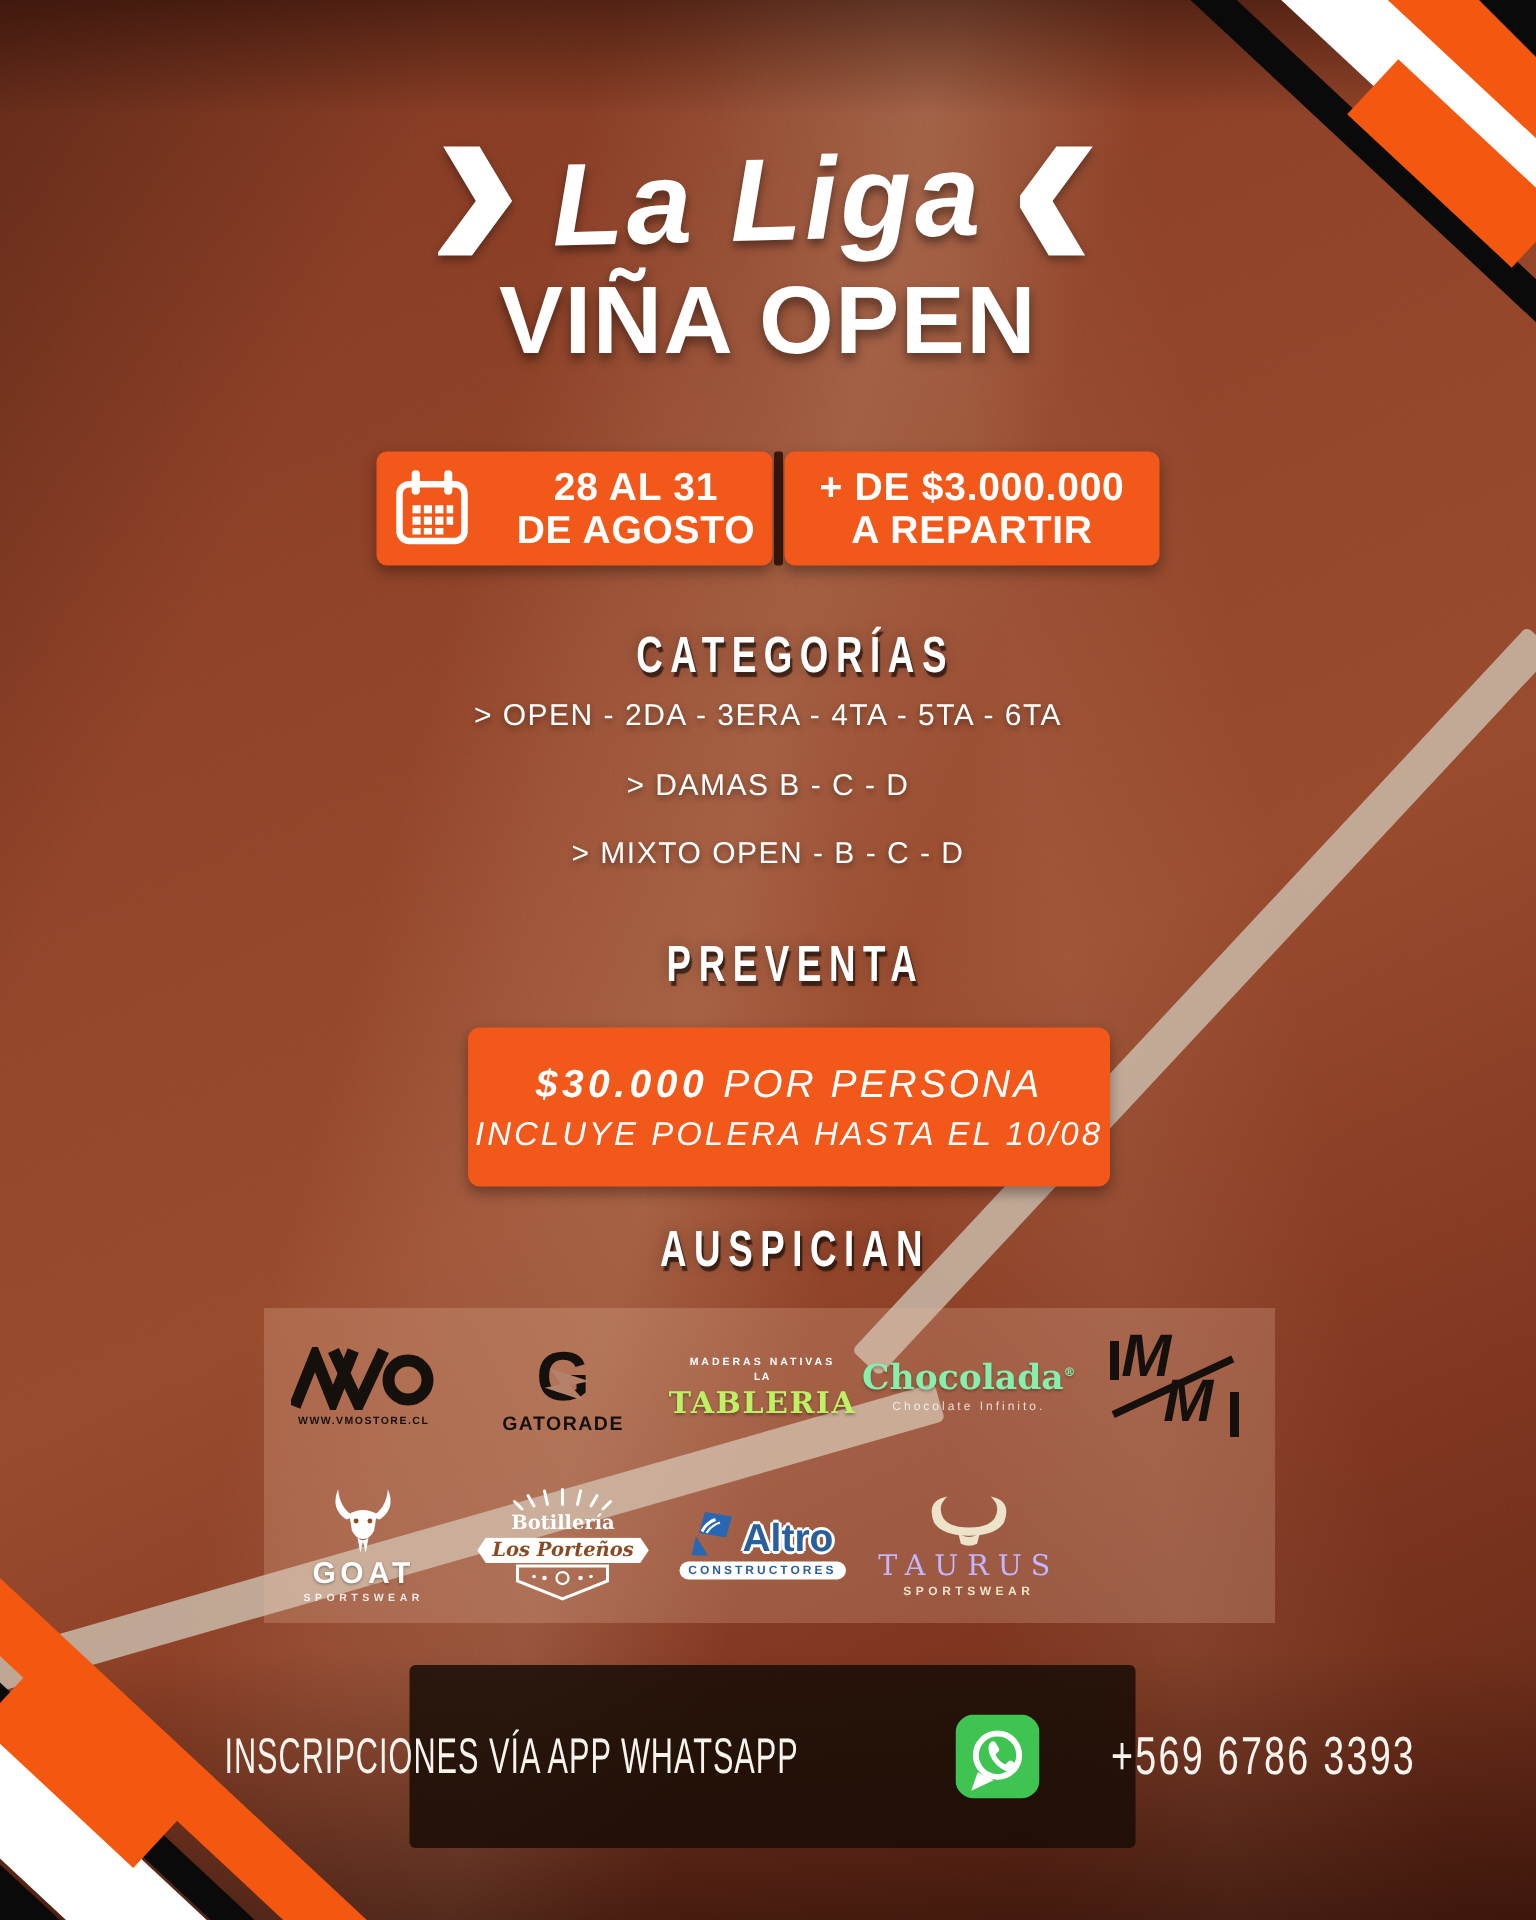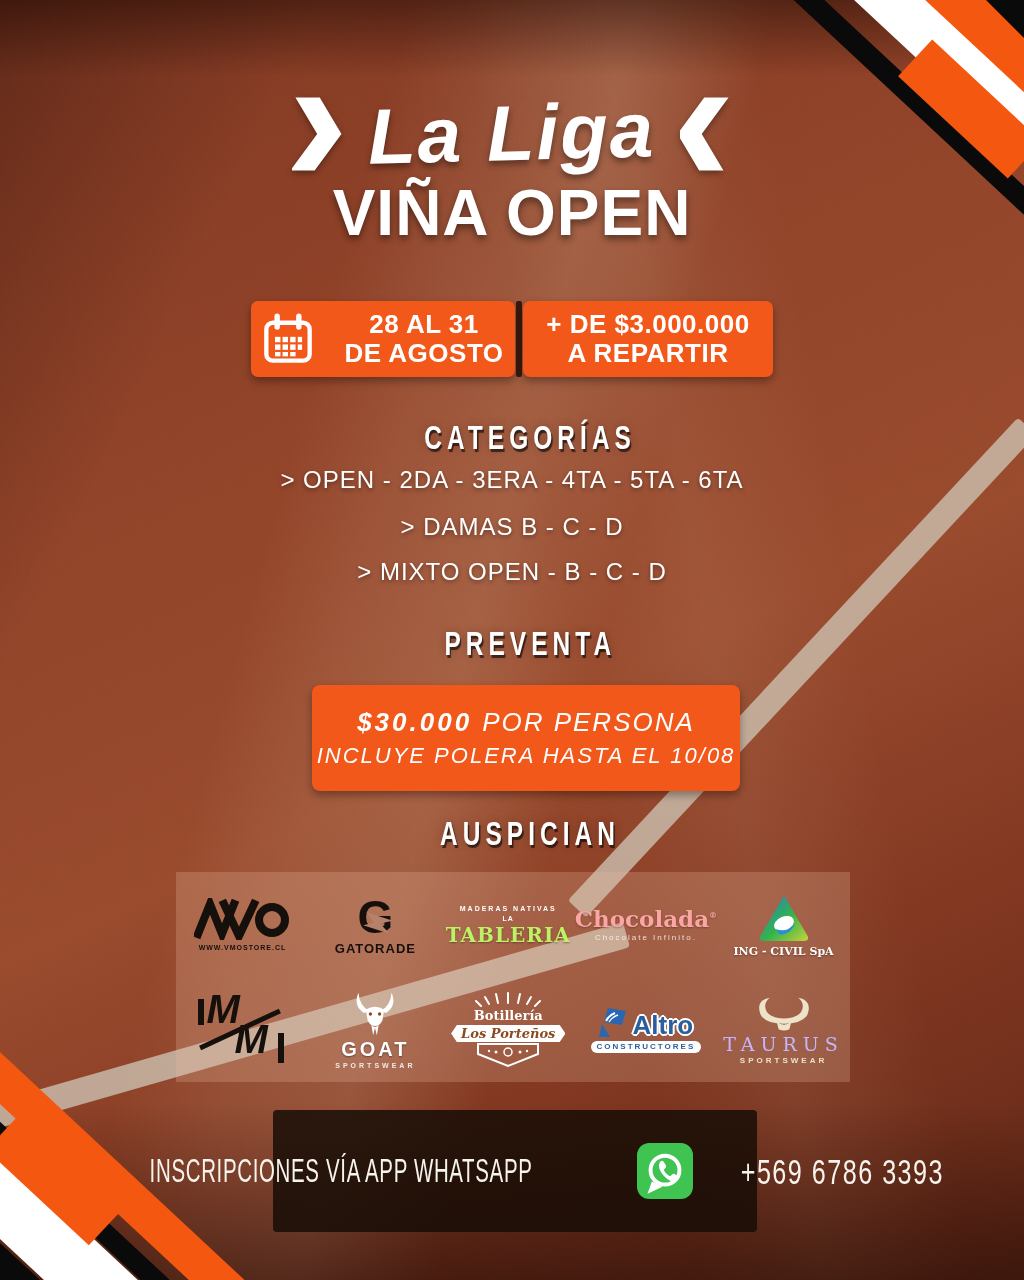--- a/index.html
+++ b/index.html
@@ -61,21 +61,21 @@
 
   
   .section-heading{position:absolute;left:0;width:100%;text-align:center;color:#fff;z-index:4;margin-left:18px;}
   .hspan{display:inline-block;transform:scaleX(.72);font-weight:700;font-size:34px;letter-spacing:7px;
     text-shadow:2px 3px 1px rgba(0,0,0,.6), 0 0 10px rgba(0,0,0,.25);}
   #h-categorias{top:418px;}
   #h-preventa{top:624px;}
   #h-auspician{top:814px;}
 
   .catline{position:absolute;left:0;width:100%;text-align:center;color:#fff;z-index:4;
-    font-weight:400;font-size:24px;letter-spacing:1px;text-shadow:0 2px 4px rgba(0,0,0,.4);}
+    font-weight:400;font-size:20px;letter-spacing:1px;text-shadow:0 2px 4px rgba(0,0,0,.4);}
   #cat-0{top:466px;}
   #cat-1{top:513px;}
   #cat-2{top:558px;}
 
   
   .preventa-box{position:absolute;left:312px;top:685px;width:428px;height:106px;background:#F2581A;border-radius:8px;
     box-shadow:0 4px 9px rgba(0,0,0,.35);display:flex;flex-direction:column;justify-content:center;align-items:center;gap:5px;
     color:#fff;font-style:italic;z-index:4;}
   .pv1{font-size:26px;letter-spacing:2px;}
   .pv1 .price{font-weight:700;letter-spacing:3px;}
@@ -86,21 +86,21 @@
   .sponsor-panel{position:absolute;left:176px;top:872px;width:674px;height:210px;background:rgba(231,186,158,.26);z-index:5;
     display:grid;grid-template-rows:1fr 1fr;grid-template-columns:repeat(5,1fr);align-items:center;justify-items:center;}
   .cell{display:flex;flex-direction:column;align-items:center;justify-content:center;line-height:1;text-align:center;}
   .vmo-sub{margin-top:4px;font-size:7px;font-weight:700;letter-spacing:1px;color:#16100c;}
   .gat-g{position:relative;font-weight:700;font-size:46px;color:#16100c;font-family:"Liberation Sans",sans-serif;}
   .gat-bolt{position:absolute;left:6px;top:16px;}
   .gat-name{margin-top:2px;font-size:13px;font-weight:700;letter-spacing:1px;color:#16100c;}
   .tab-top{font-size:7px;letter-spacing:2px;color:#fff;font-weight:700;}
   .tab-mid{font-size:7px;letter-spacing:1px;color:#fff;margin:3px 0;font-weight:700;}
   .tab-name{font-family:"DejaVu Serif",serif;font-weight:700;font-size:20px;letter-spacing:1px;color:#bef264;text-shadow:0 1px 2px rgba(0,0,0,.35);}
-  .choc-name{font-family:"DejaVu Serif",serif;font-weight:700;font-size:23px;color:#fca5a5;text-shadow:0 1px 2px rgba(0,0,0,.3);}
+  .choc-name{font-family:"DejaVu Serif",serif;font-weight:700;font-size:23px;color:#86efac;text-shadow:0 1px 2px rgba(0,0,0,.3);}
   .choc-reg{font-size:8px;vertical-align:super;}
   .choc-sub{margin-top:4px;font-size:8px;letter-spacing:2px;color:rgba(255,255,255,.78);}
   .ing-name{margin-top:3px;font-family:"DejaVu Serif",serif;font-size:11px;font-weight:700;color:#fff;text-shadow:0 1px 2px rgba(0,0,0,.4);}
   .mm-wrap{position:relative;width:96px;height:74px;}
   .mm-m{position:absolute;font-style:italic;font-weight:700;font-size:40px;color:#16100c;font-family:"Liberation Sans",sans-serif;}
   .mm-m1{left:12px;top:-4px;}
   .mm-m2{left:40px;top:26px;}
   .mm-slash{position:absolute;left:2px;top:34px;width:88px;height:5px;background:#16100c;transform:rotate(-25deg);}
   .mm-bar{position:absolute;width:6px;background:#16100c;}
   .mm-bar1{left:4px;top:6px;height:26px;}
@@ -244,35 +244,20 @@
     <div class="tab-name">TABLERIA</div>
   </div>
 
   <div class="cell">
     <div class="choc-name">
       <span>Chocolada</span><span class="choc-reg">®</span>
     </div>
     <div class="choc-sub">Chocolate Infinito.</div>
   </div>
 
-  <div class="cell">
-    <svg width="56" height="50" viewBox="0 0 80 72">
-      <defs>
-        <linearGradient id="ingg" x1="0" y1="0" x2="1" y2="1">
-          <stop offset="0" stop-color="#1e7fd0"></stop>
-            <stop offset="0.55" stop-color="#35b44a"></stop>
-            <stop offset="1" stop-color="#c8d23c"></stop>
-        </linearGradient>
-      </defs>
-      <path d="M40 4 L74 62 Q77 69 68 69 L12 69 Q3 69 6 62 Z" fill="url(#ingg)"></path>
-      <ellipse cx="40" cy="44" rx="15" ry="10" fill="#fff" transform="rotate(-24 40 44)"></ellipse>
-      <path d="M28 52 Q44 58 56 44 Q50 60 34 60 Z" fill="#2a8fd0"></path>
-    </svg>
-    <div class="ing-name">ING - CIVIL SpA</div>
-  </div>
 
   <div class="cell">
     <div class="mm-wrap">
       <span class="mm-m mm-m1">M</span>
       <span class="mm-m mm-m2">M</span>
       <div class="mm-slash"></div>
       <div class="mm-bar mm-bar1"></div>
       <div class="mm-bar mm-bar2"></div>
     </div>
   </div>

